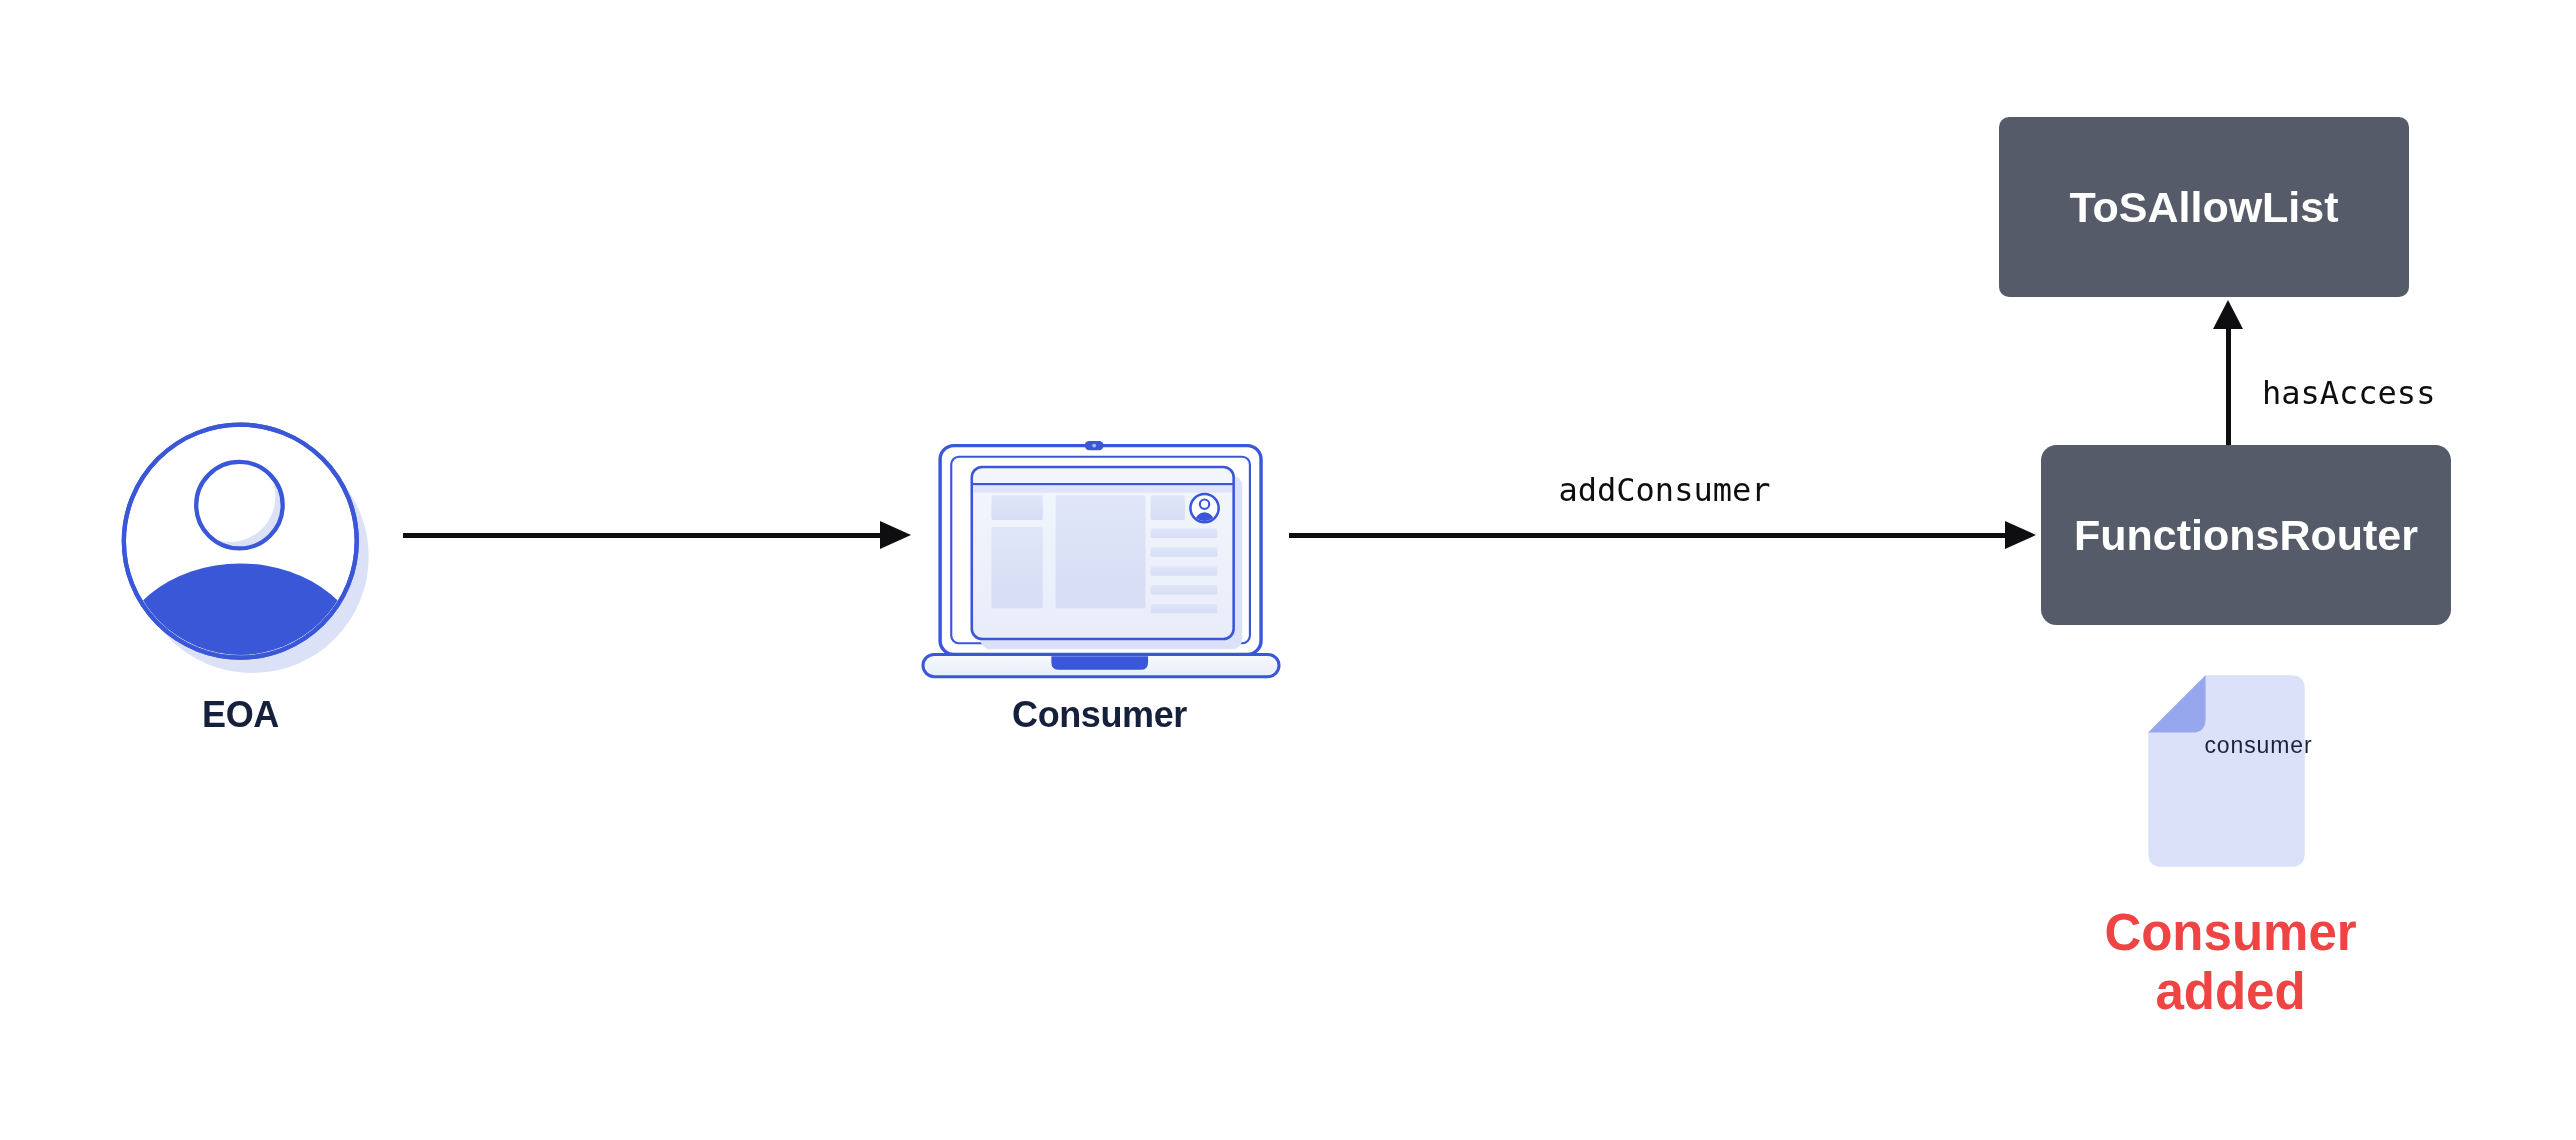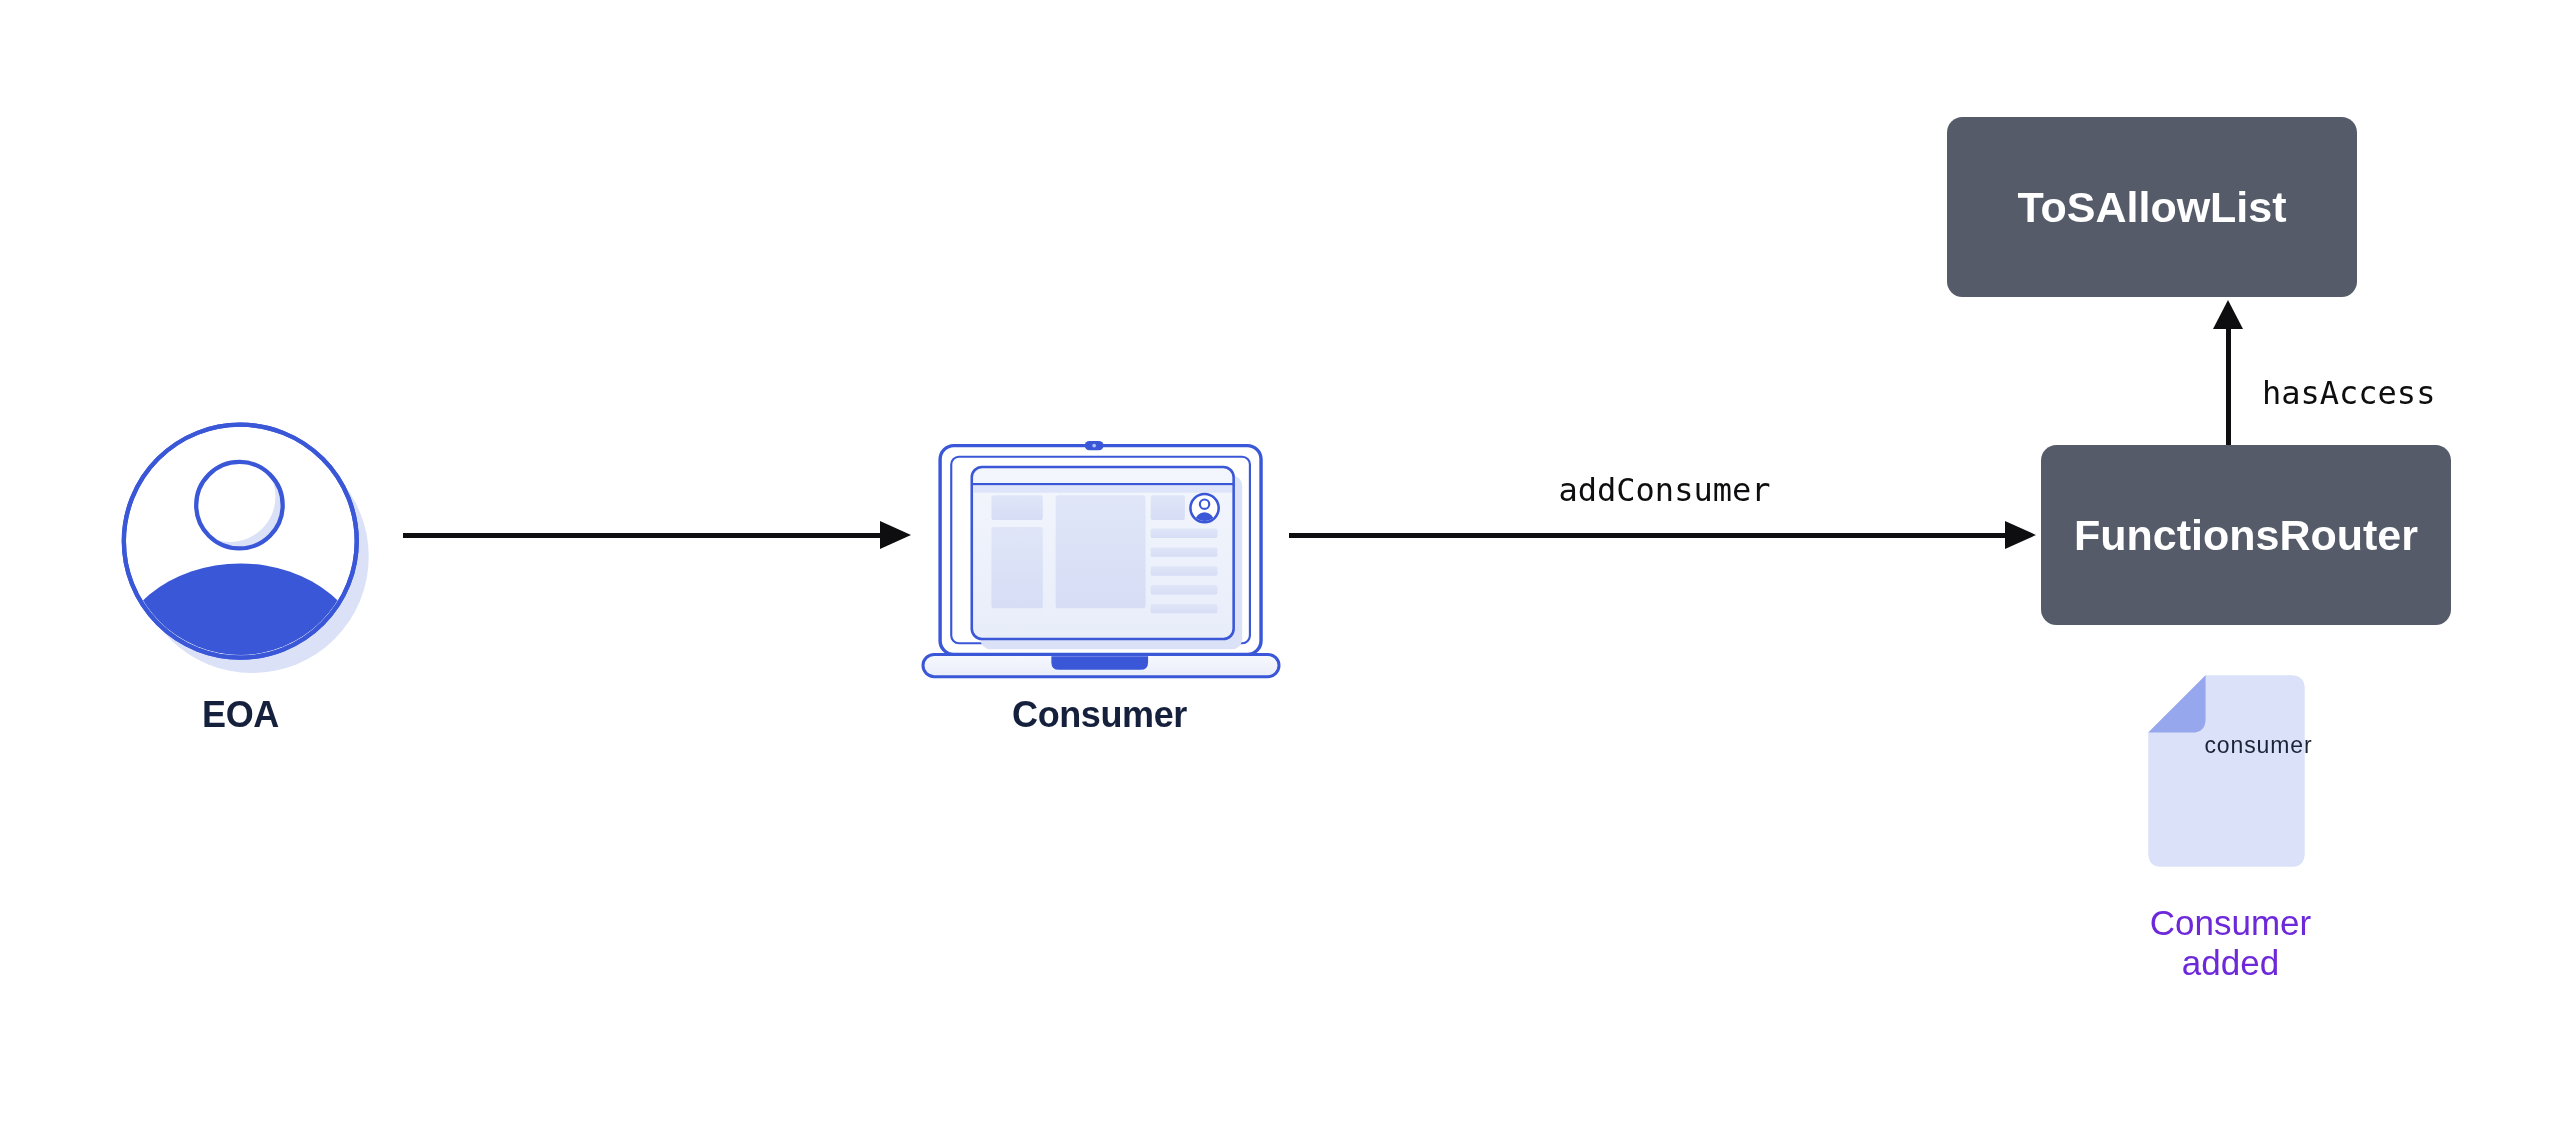--- a/index.html
+++ b/index.html
@@ -32,21 +32,21 @@
   }
   .arrowhead-up{
     position:absolute;width:0;height:0;
     border-bottom:29px solid var(--black,#0E0E10);
     border-left:15.4px solid transparent;border-right:15.4px solid transparent;
   }
   .doc-label{
     font-size:23px;color:#1B2436;letter-spacing:0.9px;text-align:center;
   }
   .caption{
-    font-size:35px;color:#6d28d9;text-align:center;letter-spacing:0;
+    font-size:51px;color:#ef4444;text-align:center;letter-spacing:0;font-weight:bold;
   }
 </style>
 </head>
 <body>
 
 <div id="canvas">
 
   <svg class="abs" style="left:111px;top:411px;" width="274" height="274" viewBox="0 0 320 320">
     <defs>
       <clipPath id="eoaMainClip">
@@ -117,21 +117,21 @@
     <rect x="7" y="254" width="416" height="26" rx="13" fill="url(#gBase)" style="stroke:var(--blue);stroke-width:3.5"></rect>
     <path d="M157 256 h113 v7 q0 9 -9 9 h-95 q-9 0 -9 -9 z" style="fill:var(--blue)"></path>
   </svg>
 
   <div class="abs node-title" style="left:971px;top:694px;width:257px;">Consumer</div>
 
   <div class="abs mono-label" style="left:1536px;top:471px;width:257px;text-align:center;">addConsumer</div>
   <div class="arrow-line-h" style="left:1289px;top:533px;width:716px;"></div>
   <div class="arrowhead-right" style="left:2005px;top:521px;"></div>
 
-  <div class="contract-box" style="left:1947px;top:117px;">
+  <div class="contract-box" style="left:1999px;top:117px;border-radius:10px;">
     <span class="contract-label">ToSAllowList</span>
   </div>
 
   <div class="arrow-line-v" style="left:2226px;top:326px;height:120px;"></div>
   <div class="arrowhead-up" style="left:2213px;top:300px;"></div>
   <div class="abs mono-label" style="left:2262px;top:374px;">hasAccess</div>
 
   <div class="contract-box" style="left:2041px;top:445px;">
     <span class="contract-label">FunctionsRouter</span>
   </div>

